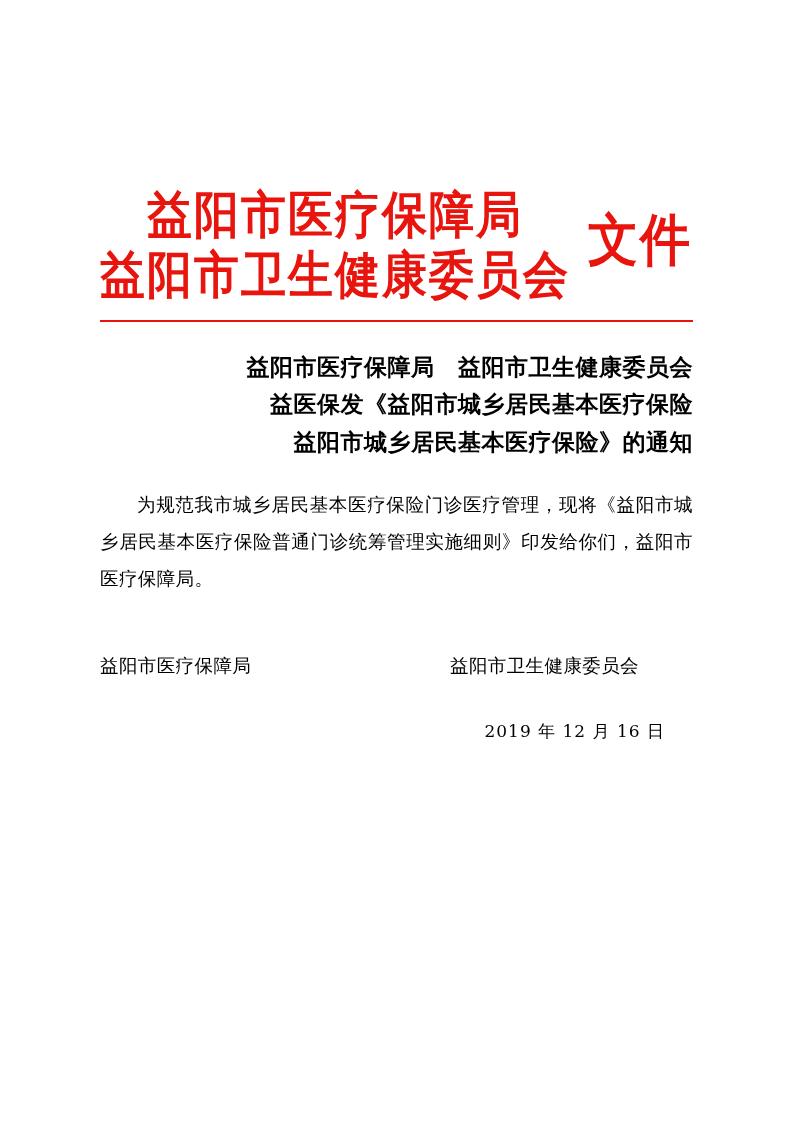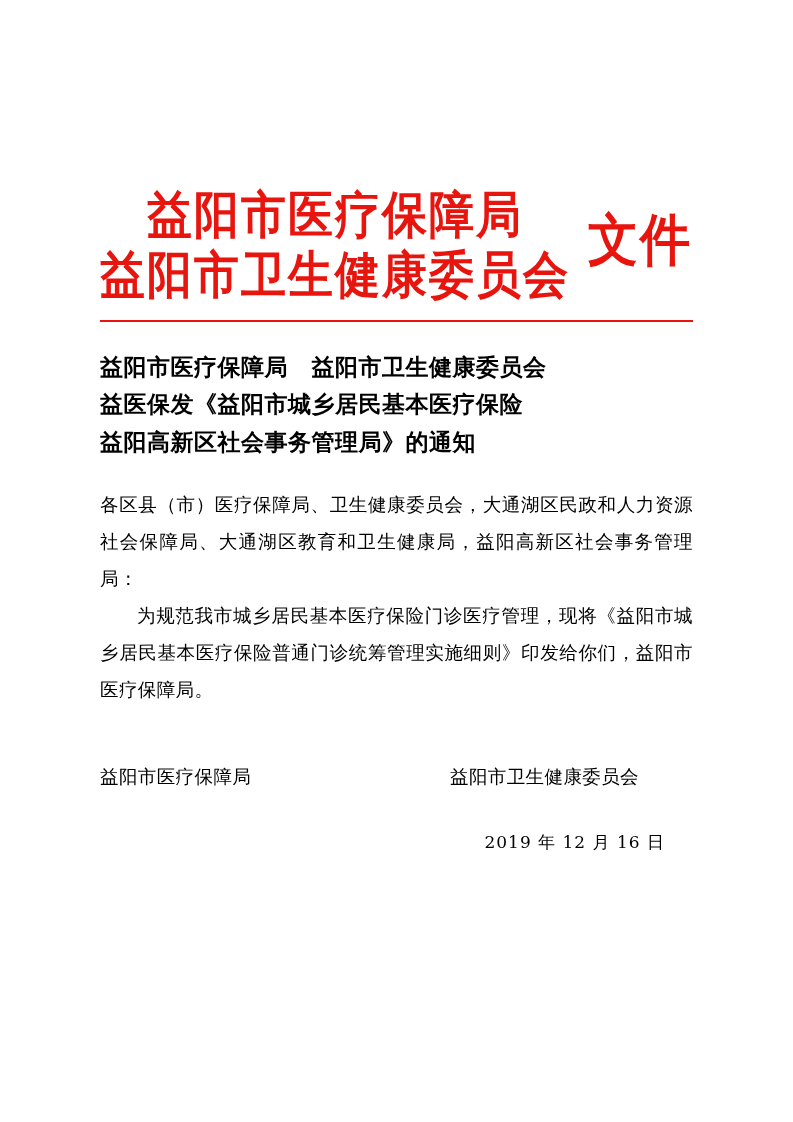--- a/index.html
+++ b/index.html
@@ -70,21 +70,21 @@
   .red-rule {
     margin-top: 14px;
     height: 2.5px;
     background: #e8150f;
     width: 100%;
   }
 
   
   .title {
     margin-top: 26px;
-    text-align: left;
+    text-align: right;
     font-weight: bold;
     font-size: 23px;
     line-height: 1.62;
     letter-spacing: 0.5px;
   }
   .title-line {
     white-space: nowrap;
   }
 
   
@@ -132,25 +132,24 @@
     </div>
     <div class="lh-doc">文件</div>
   </div>
 
 
   <div class="red-rule"></div>
 
   <div class="title">
     <div class="title-line">益阳市医疗保障局　益阳市卫生健康委员会</div>
     <div class="title-line">益医保发《益阳市城乡居民基本医疗保险</div>
-    <div class="title-line">益阳高新区社会事务管理局》的通知</div>
+    <div class="title-line">益阳市城乡居民基本医疗保险》的通知</div>
   </div>
 
   <div class="body-text">
-    <div>各区县（市）医疗保障局、卫生健康委员会，大通湖区民政和人力资源社会保障局、大通湖区教育和卫生健康局，益阳高新区社会事务管理局：</div>
     <div class="para-indent">为规范我市城乡居民基本医疗保险门诊医疗管理，现将《益阳市城乡居民基本医疗保险普通门诊统筹管理实施细则》印发给你们，益阳市医疗保障局。</div>
   </div>
 
   <div class="signatures">
     <div class="sig-left">益阳市医疗保障局</div>
     <div class="sig-right">益阳市卫生健康委员会</div>
   </div>
 
   <div class="date-line">2019 年 12 月 16 日</div>
 

